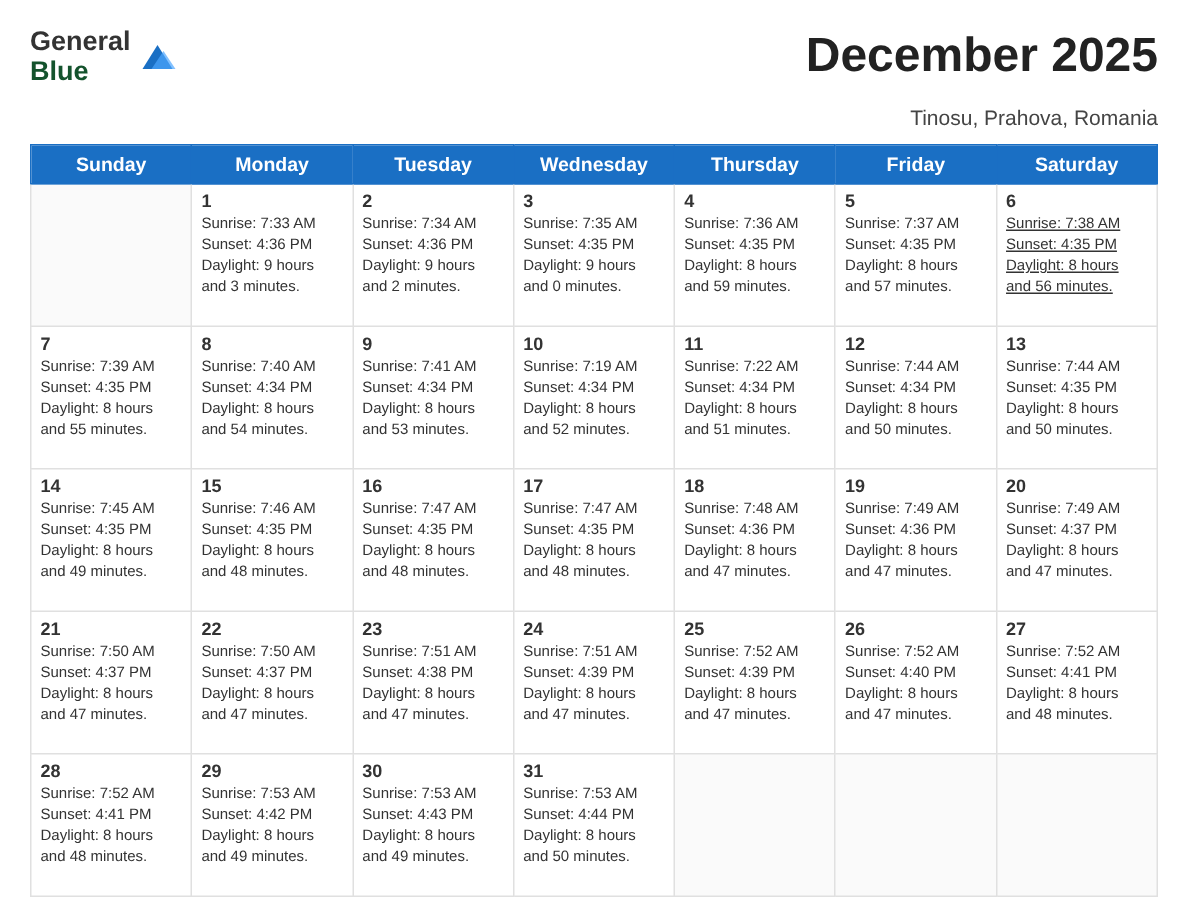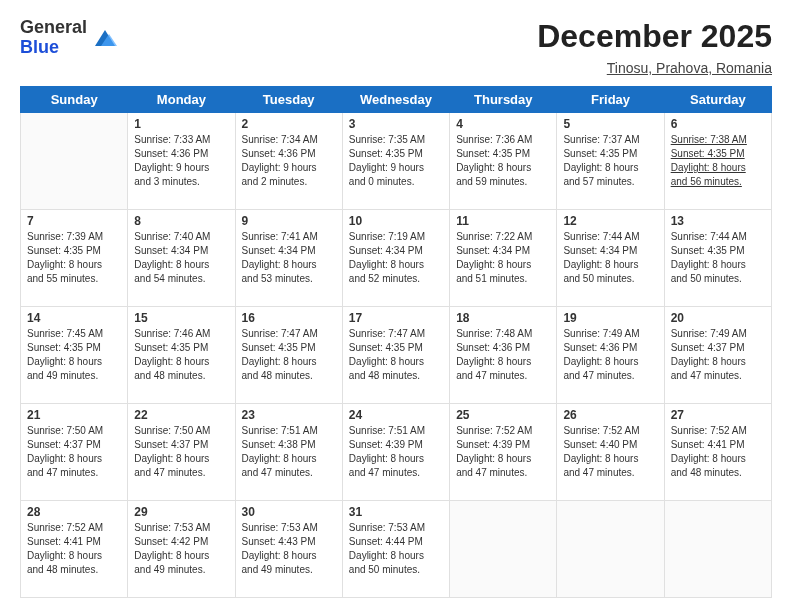--- a/index.html
+++ b/index.html
@@ -33,40 +33,39 @@
       line-height: 1.1;
     }
     .logo-general {
       font-size: 18px;
       font-weight: bold;
       color: #333;
     }
     .logo-blue {
       font-size: 18px;
       font-weight: bold;
-      color: #1d4ed8;
+      color: #14532d;
     }
     .logo-icon {
       width: 28px;
       height: 28px;
       margin-left: 4px;
     }
     .title-block {
       text-align: right;
     }
     .month-title {
       font-size: 32px;
       font-weight: bold;
       color: #222;
     }
     .subtitle {
       font-size: 14px;
       color: #444;
-      margin-top: 5px;
-      text-decoration: underline;
+      margin-top: 15px;
     }
     .calendar-table {
       width: 100%;
       border-collapse: collapse;
       flex: 1;
     }
     .calendar-table thead tr th {
       background-color: #1a6fc4;
       color: #fff;
       font-size: 13px;

